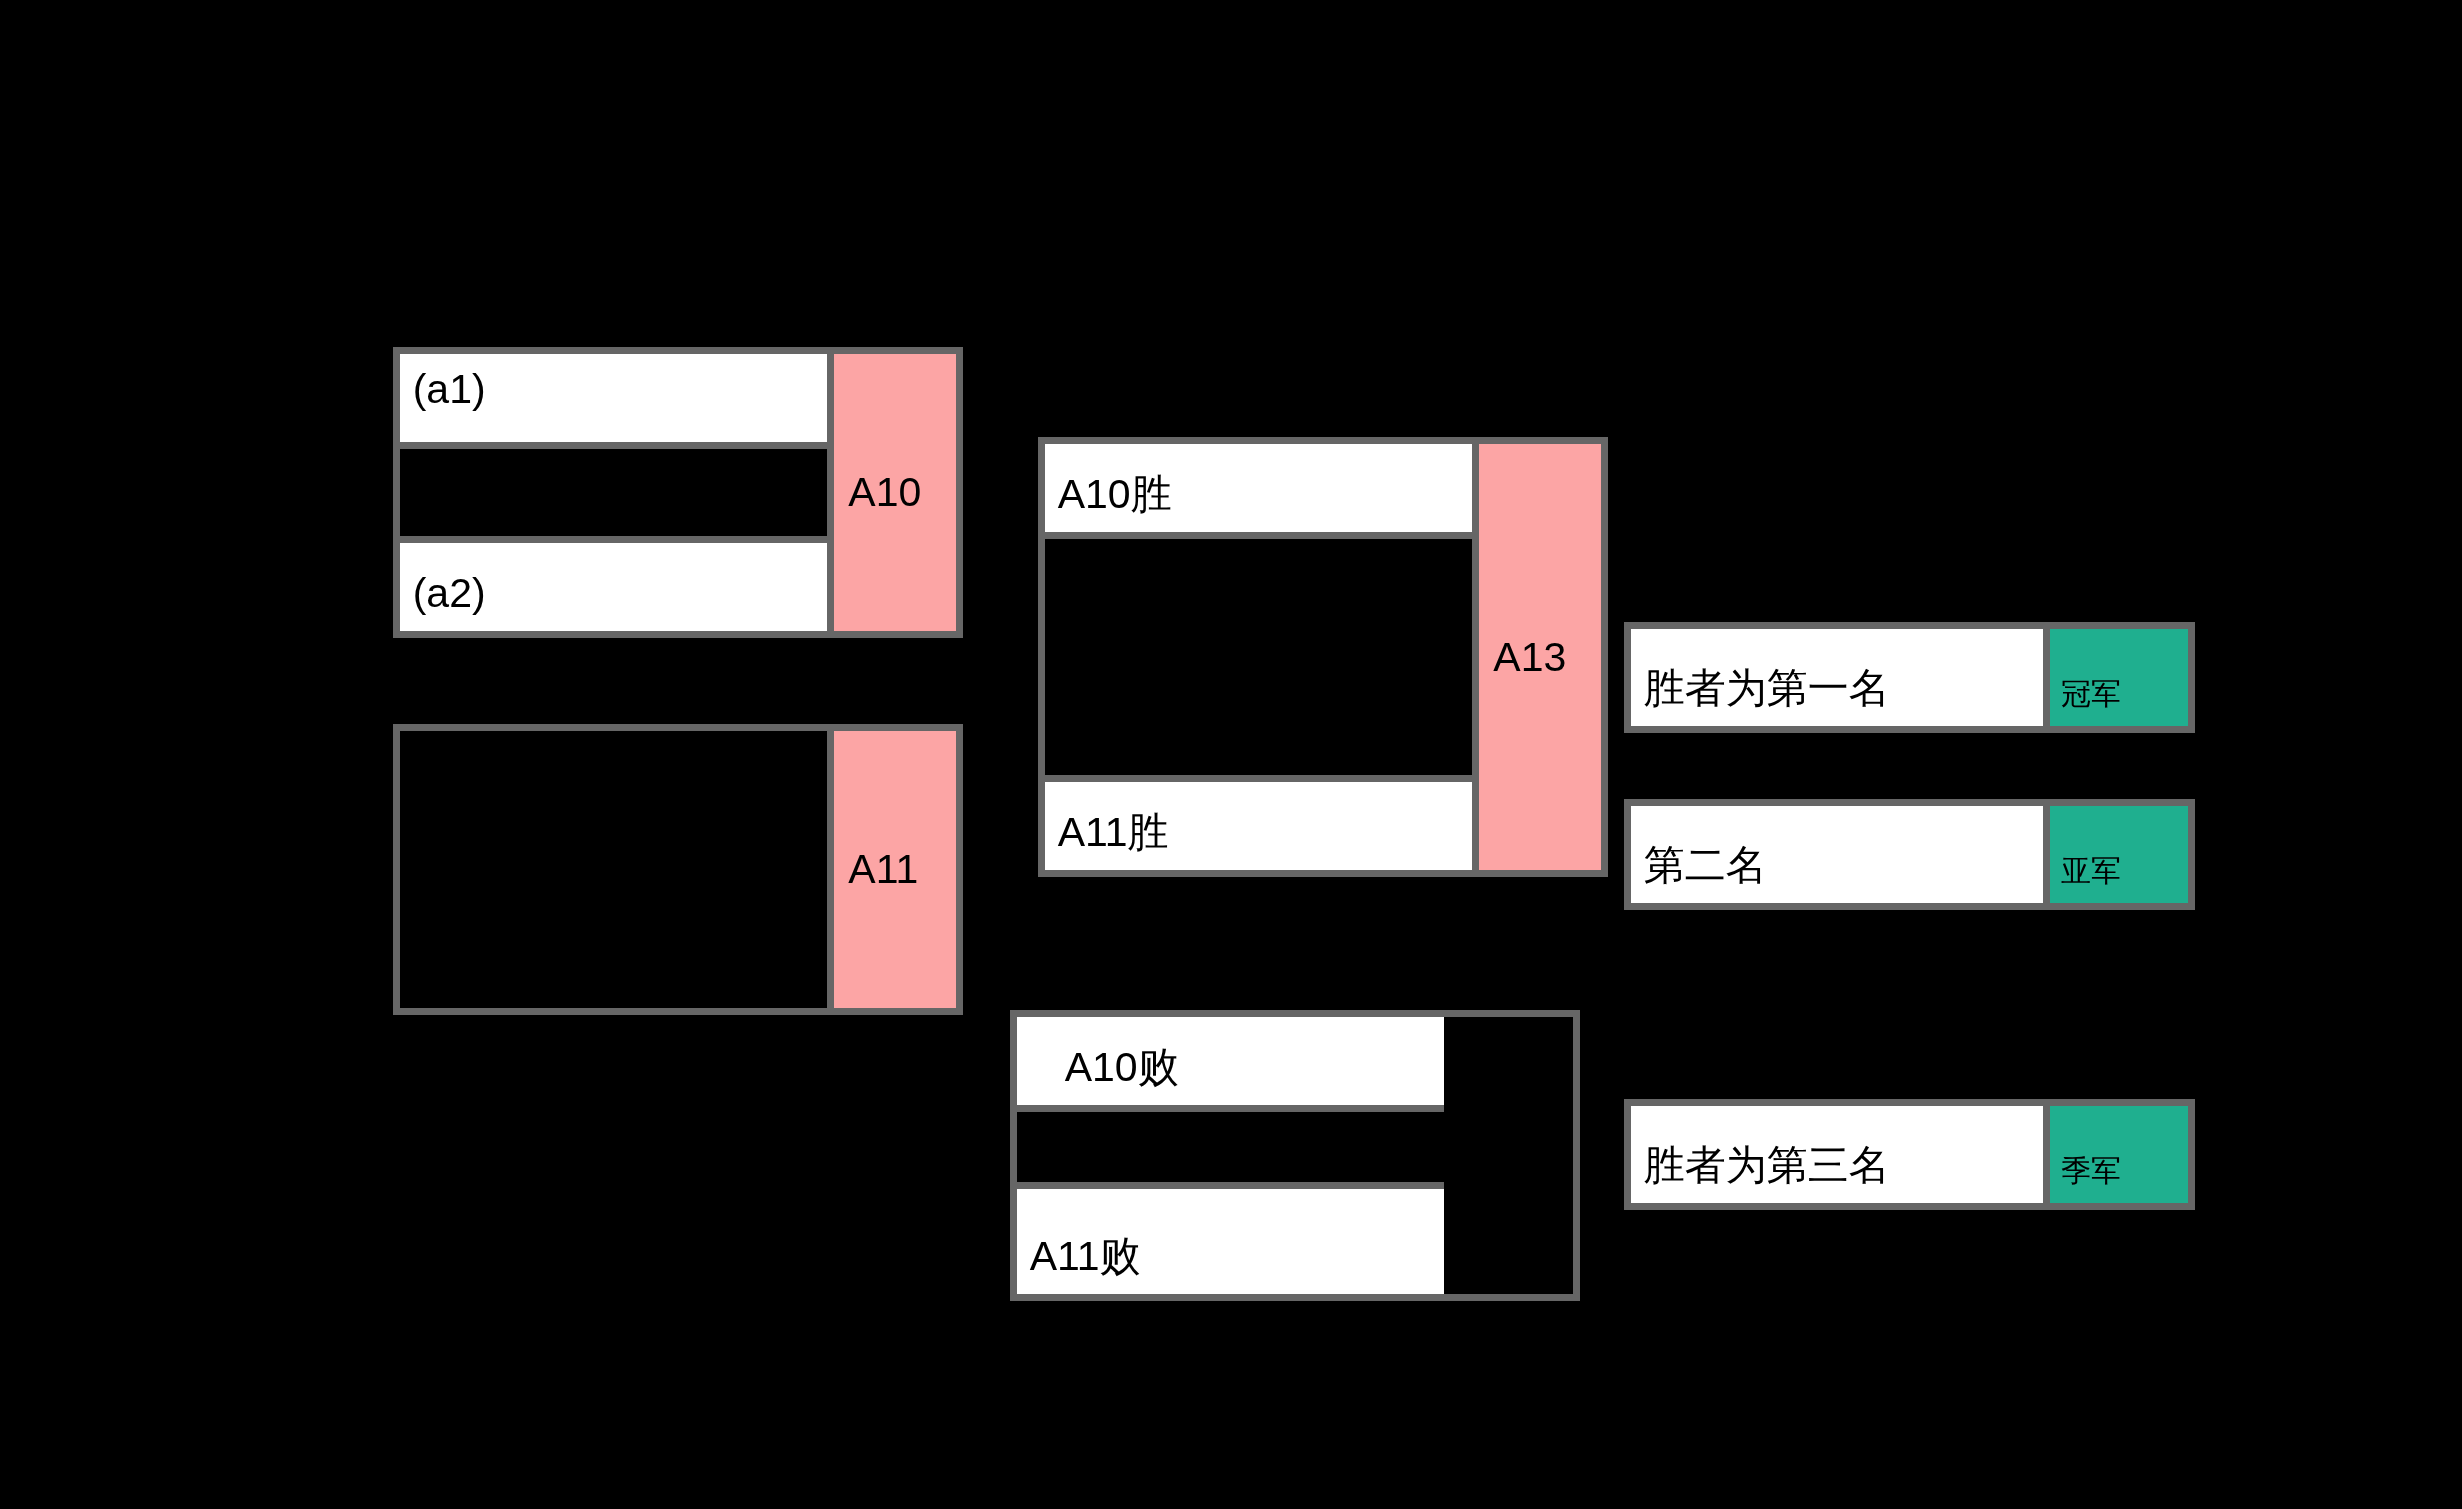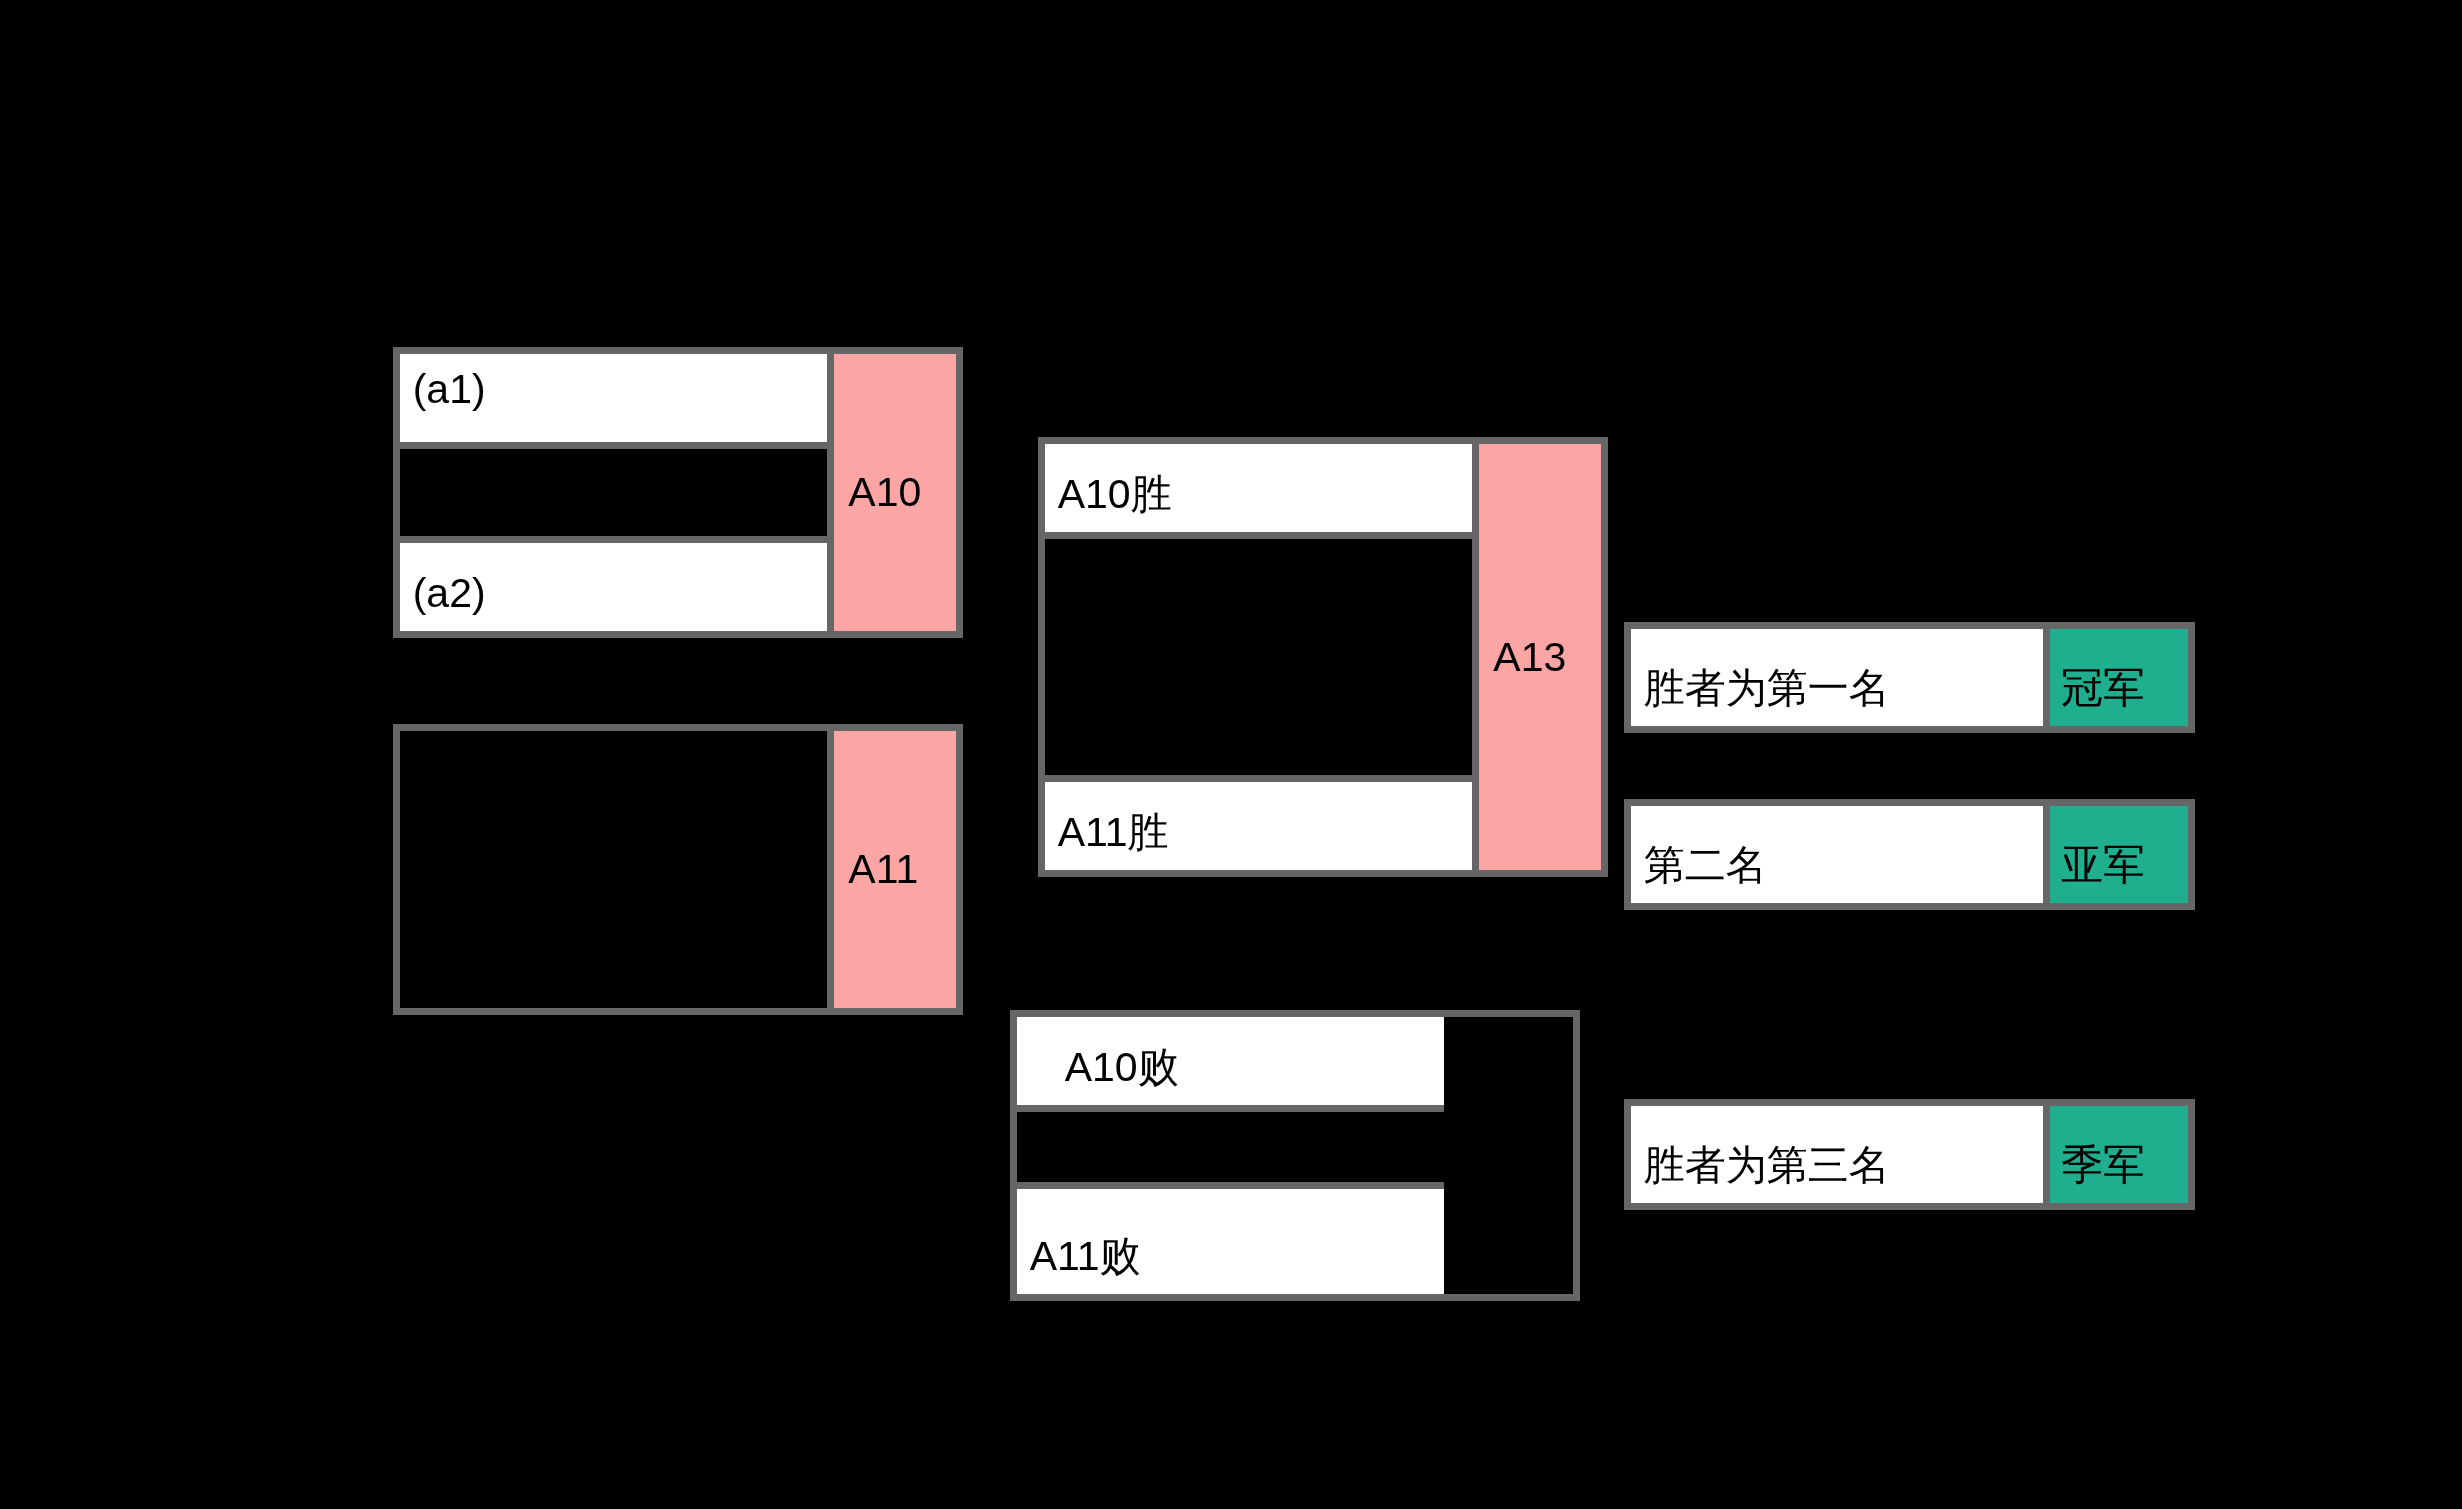--- a/index.html
+++ b/index.html
@@ -112,21 +112,21 @@
     height: 100%;
     background: #1FAF8F;
     border-left: 7.1px solid #666666;
     box-sizing: border-box;
     display: flex;
     align-items: flex-end;
   }
   .rank-badge-label {
     display: block;
     color: #000000;
-    font-size: 42px;
+    font-size: 30px;
     line-height: 1;
     padding: 0 11px 17.5px 11px;
     white-space: nowrap;
   }
 </style>
 </head>
 <body>
 
 <div id="stage">
 

